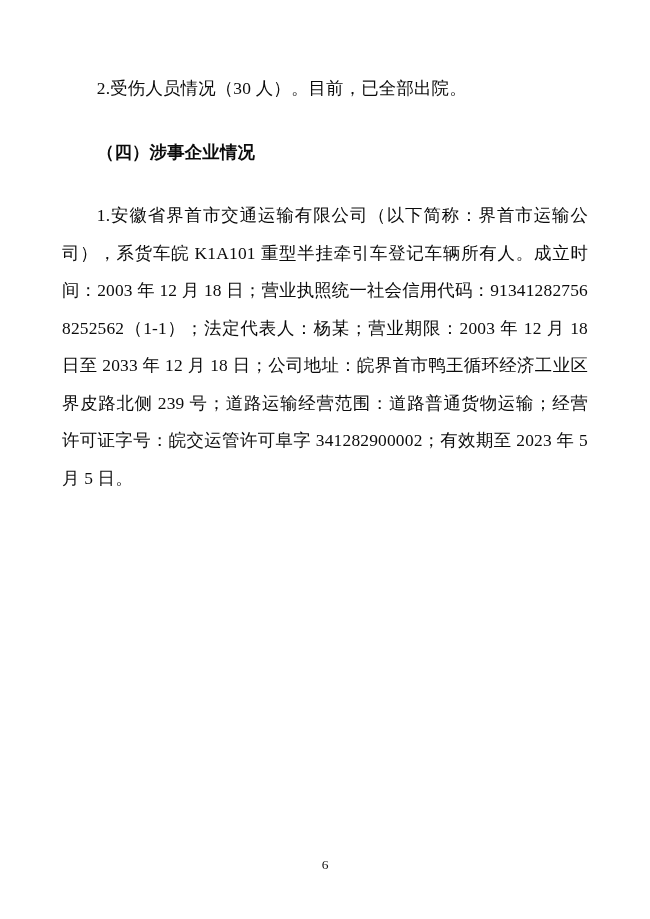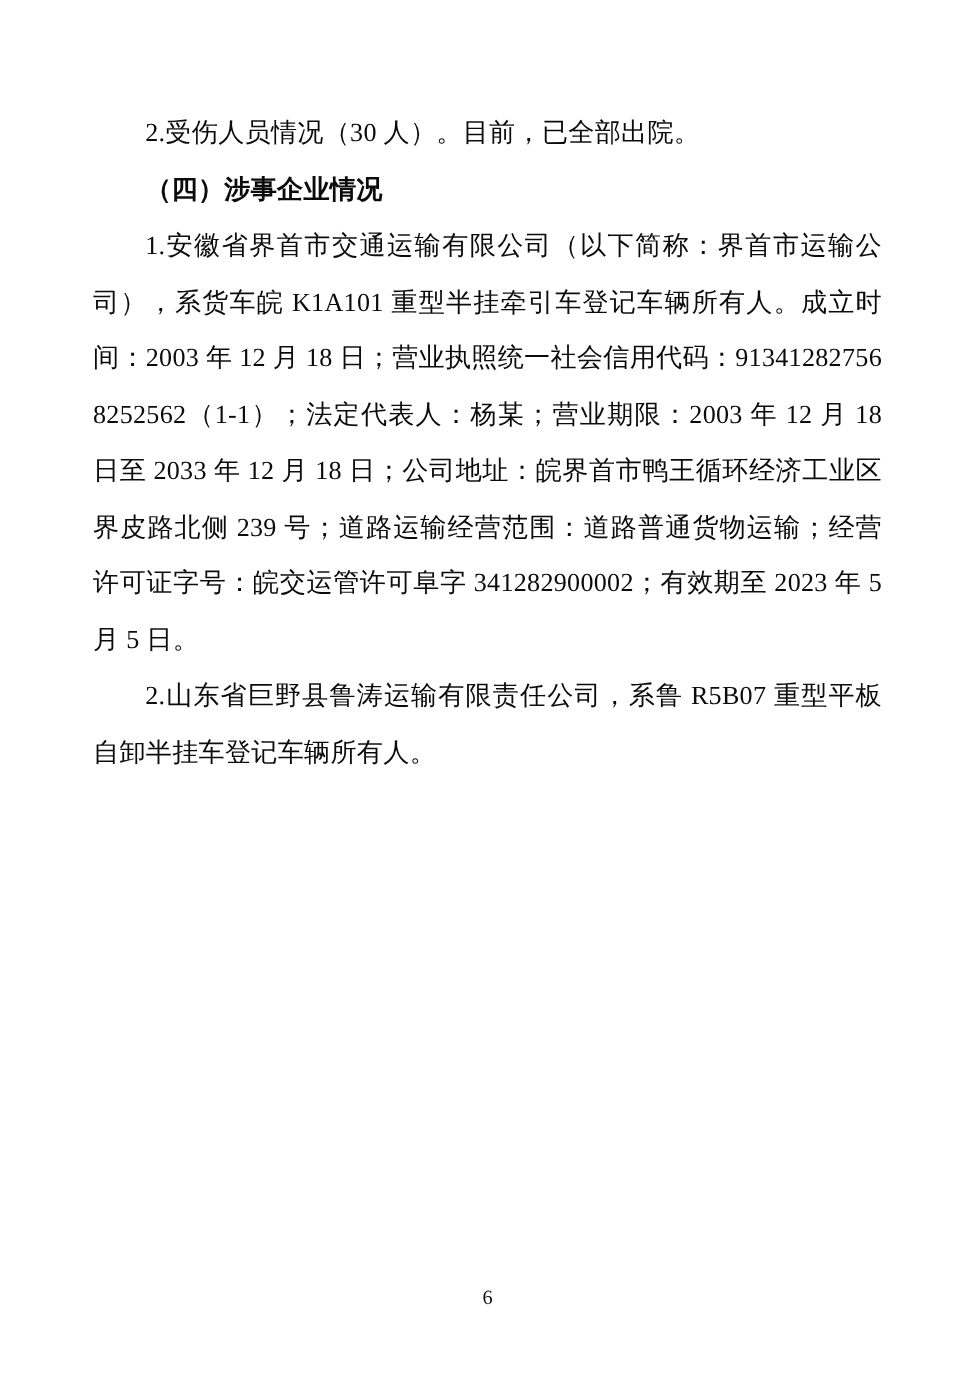--- a/index.html
+++ b/index.html
@@ -30,21 +30,21 @@
     text-justify: inter-ideograph;
     margin: 0 0 0 0;
     text-indent: 2em;
     letter-spacing: 0.2px;
     word-break: break-all;
   }
   .para.heading {
     font-weight: bold;
   }
   .gap-top {
-    margin-top: 0;
+    margin-top: 26px;
   }
   .footer {
     position: absolute;
     left: 0;
     right: 0;
     bottom: 46px;
     text-align: center;
     font-size: 13.5px;
     font-family: "Liberation Serif", serif;
     color: #111;
@@ -54,19 +54,18 @@
 <body>
 
 <div id="page">
 
   <p class="para">2.受伤人员情况（30 人）。目前，已全部出院。</p>
 
   <p class="para heading gap-top">（四）涉事企业情况</p>
 
   <p class="para gap-top">1.安徽省界首市交通运输有限公司（以下简称：界首市运输公司），系货车皖 K1A101 重型半挂牵引车登记车辆所有人。成立时间：2003 年 12 月 18 日；营业执照统一社会信用代码：913412827568252562（1-1）；法定代表人：杨某；营业期限：2003 年 12 月 18 日至 2033 年 12 月 18 日；公司地址：皖界首市鸭王循环经济工业区界皮路北侧 239 号；道路运输经营范围：道路普通货物运输；经营许可证字号：皖交运管许可阜字 341282900002；有效期至 2023 年 5 月 5 日。</p>
 
-  <p class="para">2.山东省巨野县鲁涛运输有限责任公司，系鲁 R5B07 重型平板自卸半挂车登记车辆所有人。</p>
 
 
 
   <div class="footer">6</div>
 
 </div>
 
 </body></html>

